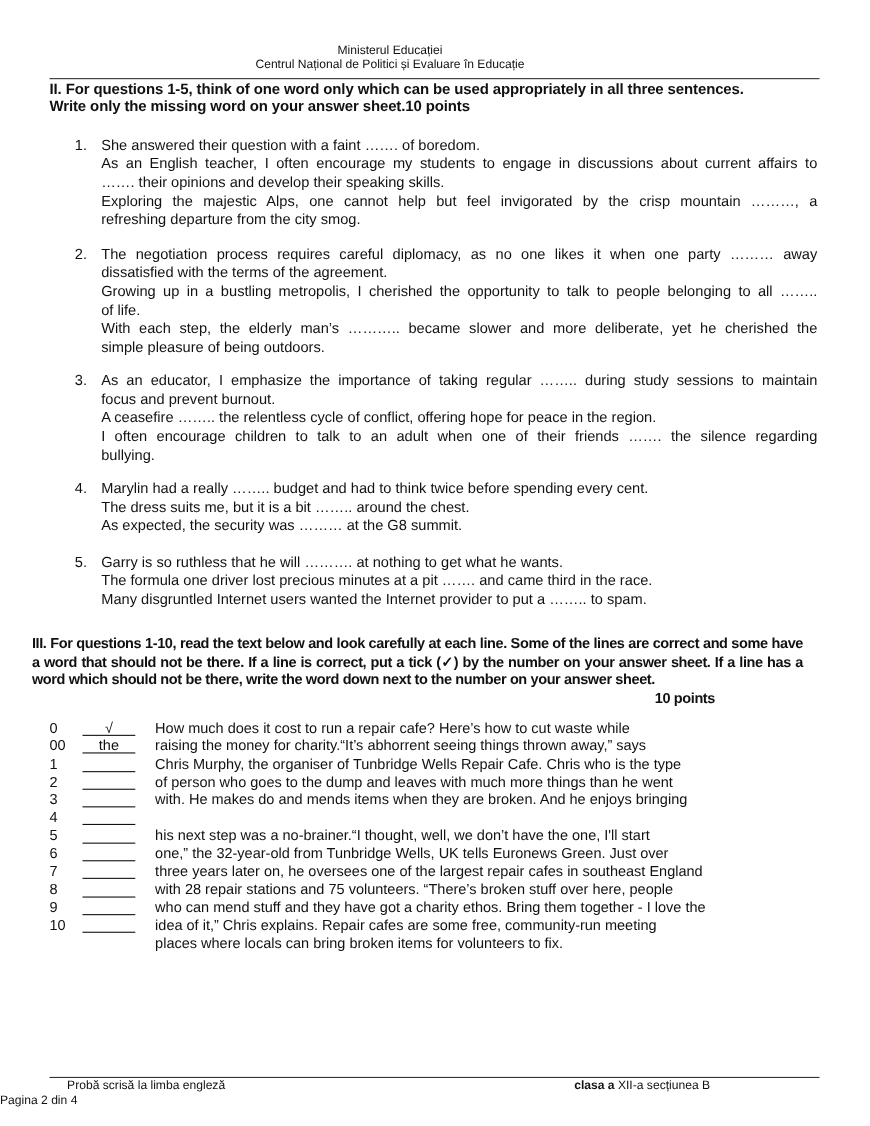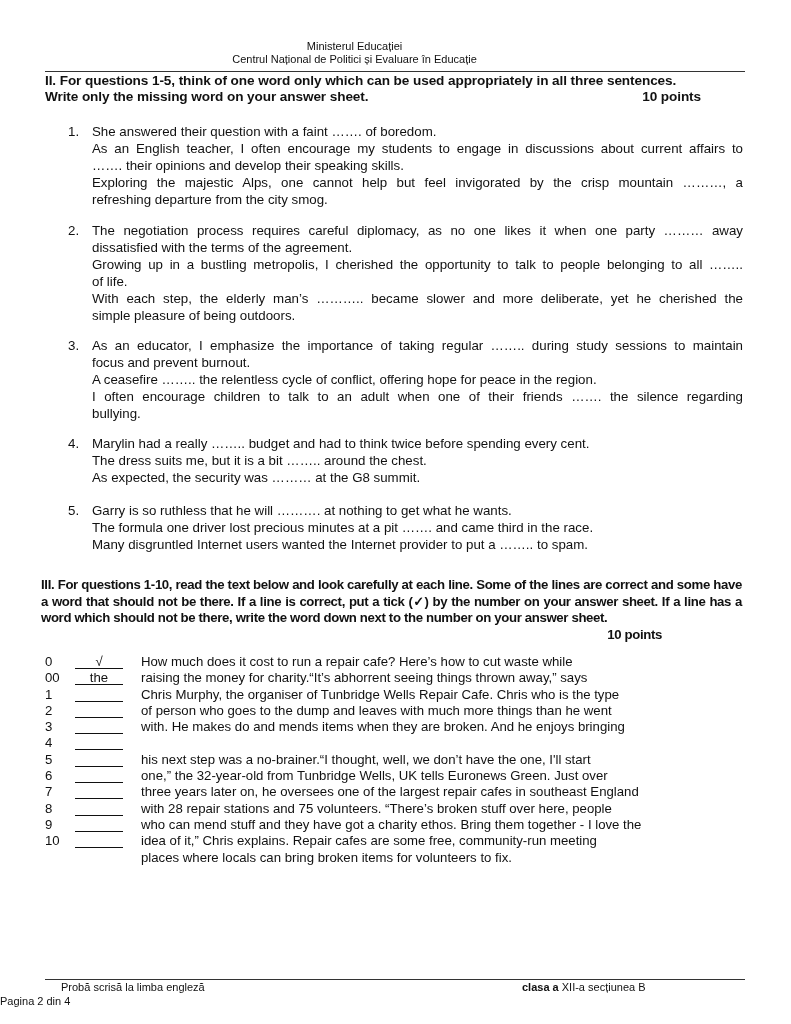--- a/index.html
+++ b/index.html
@@ -4,34 +4,34 @@
 <style>
   html, body { margin: 0; padding: 0; background: #ffffff; }
   body {
     width: 791px; height: 1024px; position: relative; overflow: hidden;
     font-family: "Liberation Sans", sans-serif; color: #111;
   }
   .header { position: absolute; top: 40px; left: 0; width: 709px; text-align: center; font-size: 11px; line-height: 13px; }
   .header-rule { position: absolute; top: 71px; left: 45px; width: 700px; height: 0; border-top: 1px solid #333; }
 
   .sec2-title { position: absolute; top: 73px; left: 45px; width: 701px; font-weight: bold; font-size: 13.6px; line-height: 16px; letter-spacing: -0.1px; }
-  .sec2-title .line2 { display: flex; justify-content: space-between; padding-right: 45px; }
+  .sec2-title .line2 { display: flex; padding-right: 45px; }
 
   .q { position: absolute; left: 68px; width: 675px; font-size: 13.3px; line-height: 17px; }
   .q .num { position: absolute; left: 0; top: 0; }
   .q .lines { margin-left: 24px; }
   .q .ln { text-align: justify; text-align-last: left; }
   .q .ln.just-last { text-align-last: justify; }
   .q1 { top: 123px; }
   .q2 { top: 222px; }
   .q3 { top: 337px; }
   .q4 { top: 435px; }
   .q5 { top: 502px; }
 
-  .sec3-title { position: absolute; top: 577px; left: 41px; width: 701px; font-weight: bold; font-size: 13.2px; line-height: 16.5px; letter-spacing: -0.35px; text-align: justify; }
+  .sec3-title { position: absolute; top: 577px; left: 29px; width: 701px; font-weight: bold; font-size: 13.2px; line-height: 16.5px; letter-spacing: -0.35px; text-align: justify; }
   .sec3-title .pts { display: block; text-align: right; padding-right: 80px; }
 
   .text-table { position: absolute; top: 654px; left: 45px; width: 700px; font-size: 13.2px; line-height: 16.3px; }
   .row { display: flex; height: 16.3px; }
   .row .n { width: 30px; }
   .row .ans { width: 66px; position: relative; }
   .row .ans .blank { position: absolute; left: 0; top: 0; width: 48px; border-bottom: 1px solid #111; height: 14px; text-align: center; }
   .row .txt { flex: 1; white-space: nowrap; }
 
   .footer-rule { position: absolute; top: 979px; left: 45px; width: 700px; border-top: 1px solid #333; }

